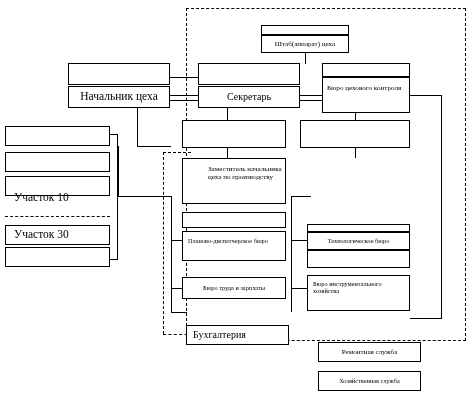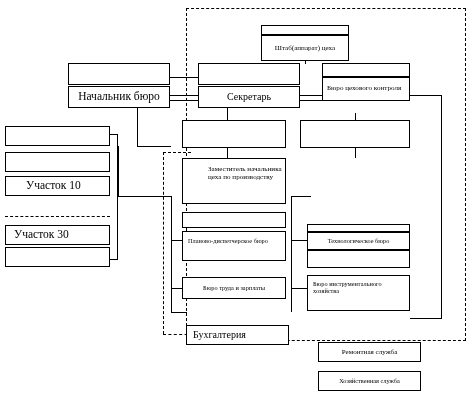--- a/index.html
+++ b/index.html
@@ -76,43 +76,43 @@
   <div class="line hl" style="left:171px;top:240px;width:16px;"></div>
   <div class="line hl" style="left:171px;top:288px;width:16px;"></div>
   <div class="line hl" style="left:171px;top:312px;width:16px;"></div>
 
   <div class="line vl" style="left:291px;top:196px;height:116px;"></div>
   <div class="line hl" style="left:291px;top:196px;width:20px;"></div>
   <div class="line hl" style="left:291px;top:240px;width:20px;"></div>
   <div class="line hl" style="left:291px;top:288px;width:20px;"></div>
 
   <div class="box" style="left:261px;top:25px;width:88px;height:10px;"></div>
-  <div class="box ctr" style="left:261px;top:35px;width:88px;height:26px;">
+  <div class="box ctr" style="left:261px;top:35px;width:88px;height:18px;">
     <span class="lbl t8">Штаб(аппарат) цеха</span>
   </div>
 
   <div class="box" style="left:68px;top:63px;width:102px;height:22px;"></div>
   <div class="box ctr" style="left:68px;top:86px;width:102px;height:22px;">
-    <span class="lbl t13">Начальник бюро</span>
+    <span class="lbl t13">Начальник цеха</span>
   </div>
 
   <div class="box" style="left:198px;top:63px;width:102px;height:22px;"></div>
   <div class="box ctr" style="left:198px;top:86px;width:102px;height:22px;">
     <span class="lbl t11">Секретарь</span>
   </div>
 
   <div class="box" style="left:322px;top:63px;width:88px;height:14px;"></div>
-  <div class="box topal" style="left:322px;top:77px;width:88px;height:24px;">
+  <div class="box topal" style="left:322px;top:77px;width:88px;height:36px;">
     <span class="lbl t8" style="top:6px;">Бюро цехового контроля</span>
   </div>
 
   <div class="box" style="left:5px;top:126px;width:105px;height:20px;"></div>
   <div class="box" style="left:5px;top:152px;width:105px;height:20px;"></div>
   <div class="box" style="left:5px;top:176px;width:105px;height:20px;">
-    <span class="lbl t13" style="left:20px;">Участок 10</span>
+    <span class="lbl t13" style="left:8px;margin-top:12px;">Участок 10</span>
   </div>
 
   <div class="box" style="left:5px;top:225px;width:105px;height:20px;">
     <span class="lbl t13" style="left:8px;">Участок 30</span>
   </div>
   <div class="box" style="left:5px;top:247px;width:105px;height:20px;"></div>
 
 
   <div class="box" style="left:182px;top:120px;width:104px;height:28px;"></div>
   <div class="box topal" style="left:182px;top:158px;width:104px;height:46px;">

